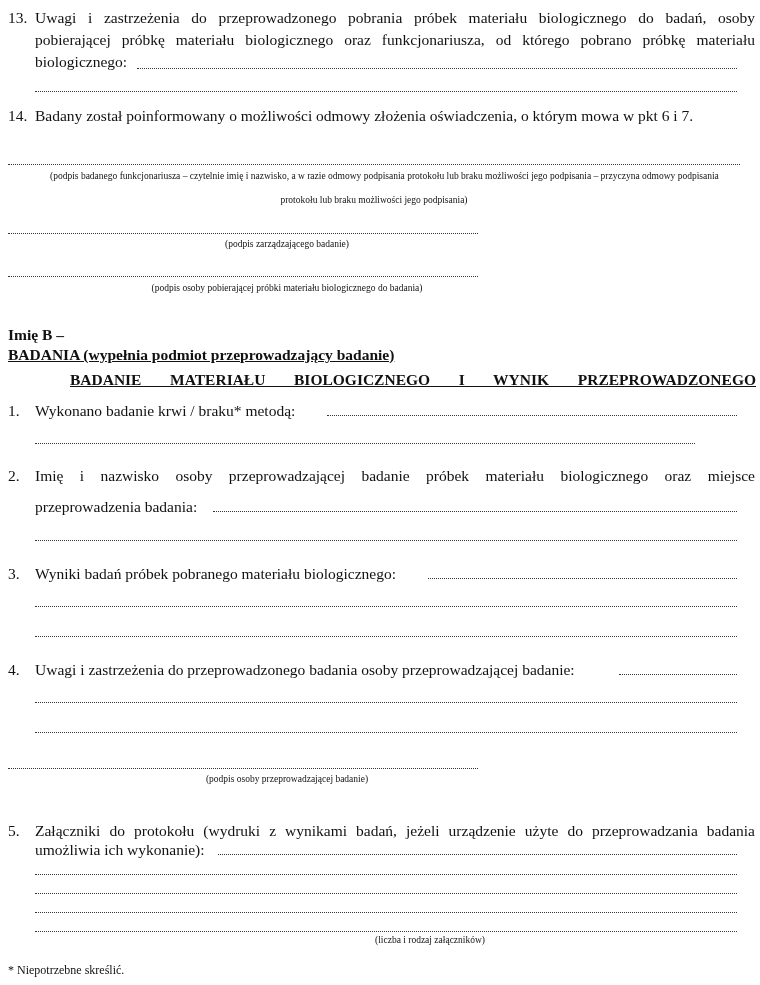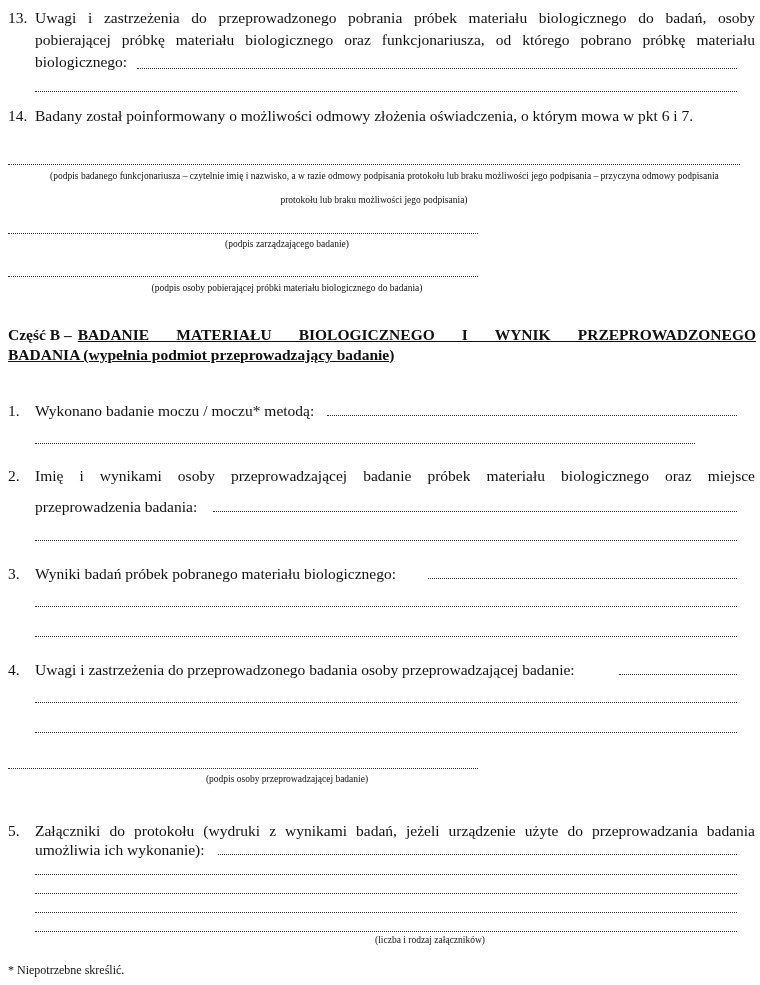--- a/index.html
+++ b/index.html
@@ -36,32 +36,32 @@
 <div class="abs small" style="left:6px;top:170px;">(podpis badanego funkcjonariusza – czytelnie imię i nazwisko, a w razie odmowy podpisania protokołu lub braku możliwości jego podpisania – przyczyna odmowy podpisania</div>
 <div class="abs small" style="left:0;top:194px;width:660px;text-align:center;">protokołu lub braku możliwości jego podpisania)</div>
 
 <div class="dots" style="left:8px;top:233px;width:470px;"></div>
 <div class="abs small" style="left:8px;top:238px;width:470px;text-align:center;">(podpis zarządzającego badanie)</div>
 
 <div class="dots" style="left:8px;top:276px;width:470px;"></div>
 <div class="abs small" style="left:8px;top:282px;width:470px;text-align:center;">(podpis osoby pobierającej próbki materiału biologicznego do badania)</div>
 
 <div class="abs t bold" style="left:8px;top:325px;width:748px;display:flex;justify-content:space-between;">
-  <span>Część B –</span>
-  <span class="u" style="flex:1;margin-left:6px;text-align:justify;text-align-last:justify;">BADANIE MATERIAŁU BIOLOGICZNEGO I WYNIK PRZEPROWADZONEGO</span>
+  <span>Imię B –</span>
+  <span class="u" style="flex:1;margin-left:6px;text-align:justify;text-align-last:justify;margin-top:45px;">BADANIE MATERIAŁU BIOLOGICZNEGO I WYNIK PRZEPROWADZONEGO</span>
 </div>
 <div class="abs t bold u" style="left:8px;top:345px;">BADANIA (wypełnia podmiot przeprowadzający badanie)</div>
 
 <div class="num" style="left:8px;top:401px;">1.</div>
-<div class="abs t" style="left:35px;top:401px;">Wykonano badanie moczu / moczu* metodą:</div>
+<div class="abs t" style="left:35px;top:401px;">Wykonano badanie krwi / braku* metodą:</div>
 <div class="dots" style="left:327px;top:415px;width:410px;"></div>
 <div class="dots" style="left:35px;top:443px;width:660px;"></div>
 
 <div class="num" style="left:8px;top:466px;">2.</div>
-<div class="abs t justify" style="left:35px;top:466px;width:720px;">Imię i wynikami osoby przeprowadzającej badanie próbek materiału biologicznego oraz miejsce</div>
+<div class="abs t justify" style="left:35px;top:466px;width:720px;">Imię i nazwisko osoby przeprowadzającej badanie próbek materiału biologicznego oraz miejsce</div>
 <div class="abs t" style="left:35px;top:497px;">przeprowadzenia badania:</div>
 <div class="dots" style="left:213px;top:511px;width:524px;"></div>
 <div class="dots" style="left:35px;top:540px;width:702px;"></div>
 
 <div class="num" style="left:8px;top:564px;">3.</div>
 <div class="abs t" style="left:35px;top:564px;">Wyniki badań próbek pobranego materiału biologicznego:</div>
 <div class="dots" style="left:428px;top:578px;width:309px;"></div>
 <div class="dots" style="left:35px;top:606px;width:702px;"></div>
 <div class="dots" style="left:35px;top:636px;width:702px;"></div>
 

